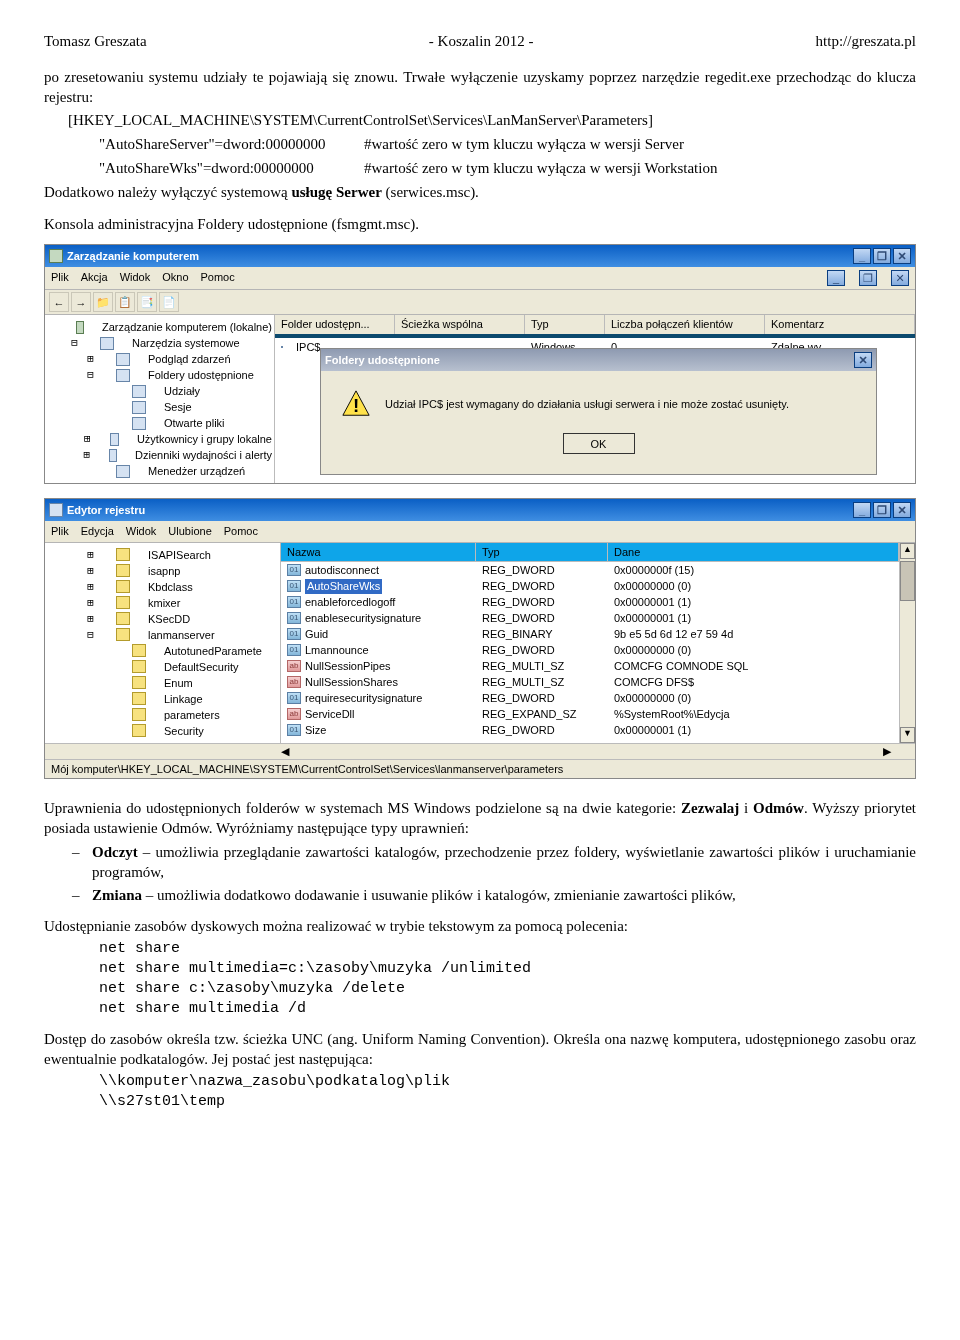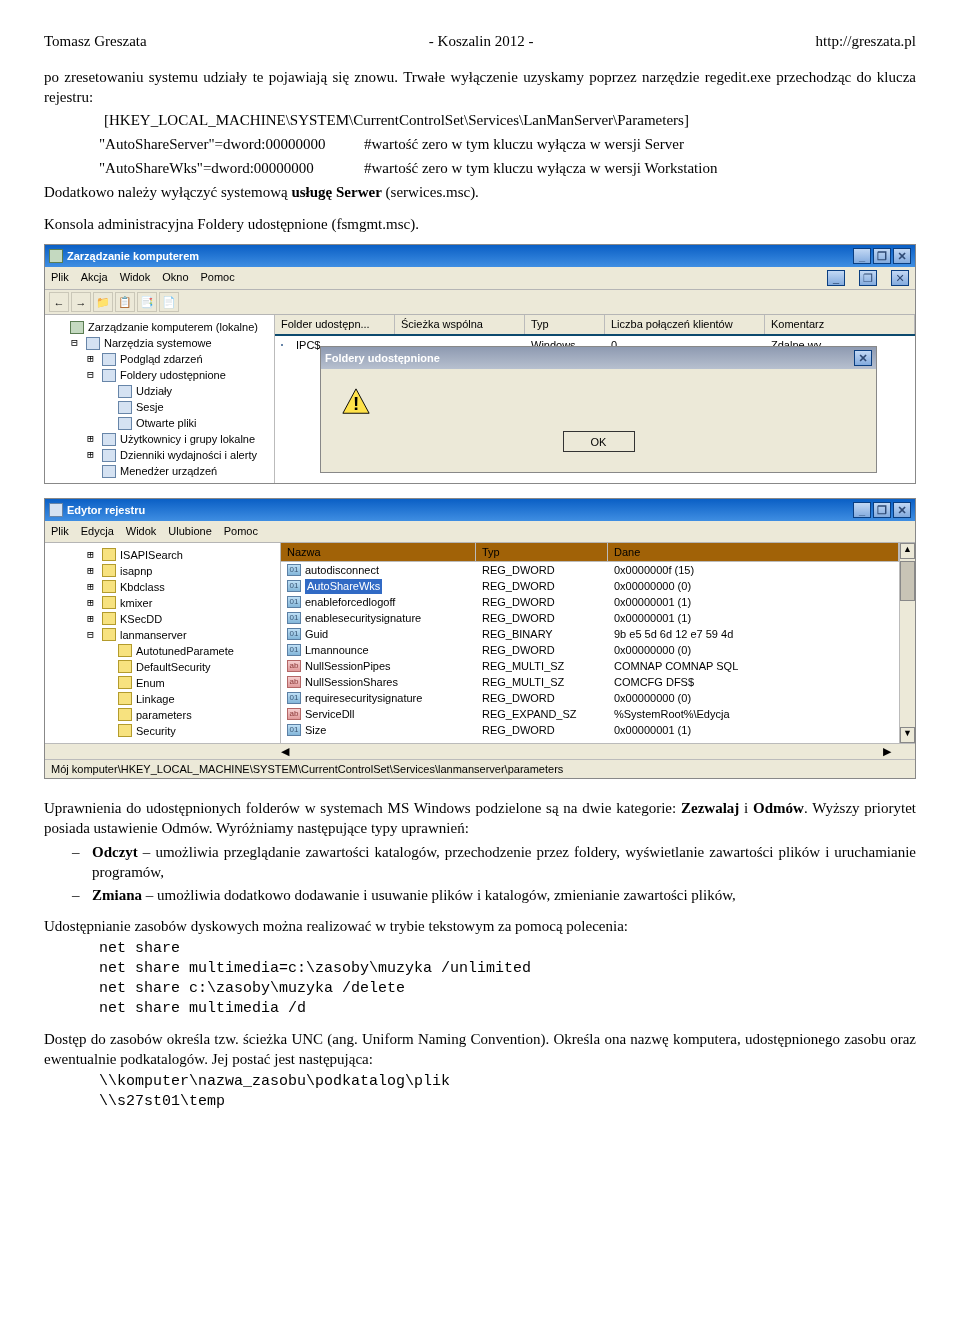--- a/index.html
+++ b/index.html
@@ -16,44 +16,44 @@
 .mrow{display:inline-block;width:265px}
 .win{border:1px solid #888;font-family:Tahoma,sans-serif;font-size:11px;margin-top:10px;background:#ece9d8}
 .tb{background:linear-gradient(#0a5fc5,#3f8ee2);color:#fff;height:22px;display:flex;align-items:center;padding:0 4px;font-weight:bold;font-size:11px}
 .tb .gap{flex:1}
 .tb-btn{width:18px;height:16px;border:1px solid #0a3e80;background:linear-gradient(#c2d8f4,#83abde);margin-left:2px;display:flex;align-items:center;justify-content:center;color:#2f4a74;font-size:11px;font-family:Arial}
 .mbar{background:#ece9d8;padding:3px 6px;color:#000;display:flex;gap:12px;border-bottom:1px solid #b5b5b5}
 .tbar{background:#ece9d8;padding:2px 4px;display:flex;gap:2px;border-bottom:1px solid #b5b5b5}
 .tbtn{width:20px;height:20px;border:1px solid #cac7b8;display:flex;align-items:center;justify-content:center;font-size:11px}
 .body{display:flex;background:#fff}
 .tree{width:230px;border-right:1px solid #bbb;padding:4px 2px;white-space:nowrap;overflow:hidden}
-.node{display:flex;align-items:center;gap:4px;height:16px;padding-left:4px}
+.node{display:flex;align-items:center;gap:18px;height:16px;padding-left:4px}
 .ind1{padding-left:20px}.ind2{padding-left:36px}.ind3{padding-left:52px}
 .ex{width:15px;text-align:center;font-family:monospace}
 .ico{width:14px;height:13px;display:inline-block;background:#f7e27f;border:1px solid #b39b2c}
 .ico-g{background:#c4d9c0;border:1px solid #5a7d52}
 .ico-b{background:#d5e2f2;border:1px solid #6785a8}
 .ico-f{background:#f7e27f;border:1px solid #b39b2c}
 .list-pane{flex:1}
-.lst-hdr{display:flex;background:#3b82f6;border-bottom:2px solid #0c4a6e}
+.lst-hdr{display:flex;background:#3b82f6;border-bottom:4px solid #0c4a6e}
 .lst-hdr div{padding:2px 6px;border-right:1px solid #bbb;font-size:11px;background:#ece9d8}
 .lst-row{display:flex;padding:2px 0}
 .lst-row div{padding:0 6px;font-size:11px}
 .sel{background:#316ac5;color:#fff}
 .dlg{position:relative;width:557px;background:#ece9d8;border:1px solid #888;margin-left:55px;margin-top:-30px}
 .dlg .tb{background:linear-gradient(#8e9ab1,#b7c0cf);height:22px}
 .dlg-body{padding:18px 20px 12px}
 .dlg-body .row1{display:flex;align-items:center;gap:14px}
 .warn{width:30px;height:30px}
 .dlg-btn{margin:14px auto 8px;width:72px;height:21px;border:1px solid #333;background:#ece9d8;display:flex;align-items:center;justify-content:center}
 .reg{margin-top:14px}
 .reg .body{background:#fff}
 .reg .tree{width:236px}
 .reg-list{flex:1}
-.reg-hdr{display:flex;background:#a16207;border-bottom:1px solid #bbb}
+.reg-hdr{display:flex;background:#0ea5e9;border-bottom:1px solid #bbb}
 .reg-hdr div{padding:2px 6px;border-right:1px solid #bbb;font-size:11px}
 .reg-row{display:flex;height:16px;align-items:center}
 .reg-row div{padding:0 6px;font-size:11px;white-space:nowrap;overflow:hidden}
 .rc1{width:195px;display:flex;align-items:center;gap:4px}
 .rc2{width:132px}
 .rc3{flex:1}
 .ic-bin{width:14px;height:12px;display:inline-block;background:linear-gradient(#bfe0f6,#83b6d9);border:1px solid #5a7fa4;font-size:8px;text-align:center;color:#3a5776;line-height:10px}
 .ic-str{width:14px;height:12px;display:inline-block;background:linear-gradient(#f5cfcf,#e09a9a);border:1px solid #b36666;font-size:8px;text-align:center;color:#8c3a3a;line-height:10px}
 .scr-r{width:16px;background:#ece9d8;border-left:1px solid #bbb;display:flex;flex-direction:column}
 .scr-r .ar{height:16px;border:1px solid #888;text-align:center;font-size:9px;background:#ece9d8}
@@ -64,21 +64,21 @@
 </head>
 <body>
 
 <div class="hdr">
   <span>Tomasz Greszata</span>
   <span>- Koszalin 2012 -</span>
   <span>http://greszata.pl</span>
 </div>
 
 <div class="just para">po zresetowaniu systemu udziały te pojawiają się znowu. Trwałe wyłączenie uzyskamy poprzez narzędzie regedit.exe przechodząc do klucza rejestru:</div>
-<div class="para" style="margin-left:60px">[HKEY_LOCAL_MACHINE\SYSTEM\CurrentControlSet\Services\LanManServer\Parameters]</div>
+<div class="para" style="margin-left:24px">[HKEY_LOCAL_MACHINE\SYSTEM\CurrentControlSet\Services\LanManServer\Parameters]</div>
 <div class="para" style="margin-left:55px"><span class="mrow">"AutoShareServer"=dword:00000000</span><span>#wartość zero w tym kluczu wyłącza w wersji Server</span></div>
 <div class="para" style="margin-left:55px"><span class="mrow">"AutoShareWks"=dword:00000000</span><span>#wartość zero w tym kluczu wyłącza w wersji Workstation</span></div>
 <div class="para just"><span>Dodatkowo należy wyłączyć systemową </span><b>usługę Serwer</b><span> (serwices.msc).</span></div>
 
 <div class="para" style="margin-top:12px">Konsola administracyjna Foldery udostępnione (fsmgmt.msc).</div>
 
 <div class="win">
   <div class="tb">
     <span class="ico-g" style="width:14px;height:14px;margin-right:4px"></span>
     <span>Zarządzanie komputerem</span>
@@ -182,20 +182,21 @@
           <span>Foldery udostępnione</span>
           <span class="gap"></span>
           <span class="tb-btn">✕</span>
         </div>
         <div class="dlg-body">
           <div class="row1">
             <svg class="warn" viewBox="0 0 32 32">
                 <polygon points="16,2 30,28 2,28" fill="#ffe24a" stroke="#000" stroke-width="1"></polygon>
                 <text x="16" y="24" text-anchor="middle" font-size="20" font-weight="bold">!</text>
               </svg>
+            <span>Udział IPC$ jest wymagany do działania usługi serwera i nie może zostać usunięty.</span>
           </div>
           <div class="dlg-btn">OK</div>
         </div>
       </div>
     </div>
   </div>
 </div>
 
 <div class="win reg">
   <div class="tb">
@@ -312,21 +313,21 @@
             <div class="rc3">9b e5 5d 6d 12 e7 59 4d</div>
           </div>
           <div class="reg-row">
             <div class="rc1"><span class="ic-bin">01</span>Lmannounce</div>
             <div class="rc2">REG_DWORD</div>
             <div class="rc3">0x00000000 (0)</div>
           </div>
           <div class="reg-row">
             <div class="rc1"><span class="ic-str">ab</span>NullSessionPipes</div>
             <div class="rc2">REG_MULTI_SZ</div>
-            <div class="rc3">COMNAP COMNAP SQL</div>
+            <div class="rc3">COMCFG COMNODE SQL</div>
           </div>
           <div class="reg-row">
             <div class="rc1"><span class="ic-str">ab</span>NullSessionShares</div>
             <div class="rc2">REG_MULTI_SZ</div>
             <div class="rc3">COMCFG DFS$</div>
           </div>
           <div class="reg-row">
             <div class="rc1"><span class="ic-bin">01</span>requiresecuritysignature</div>
             <div class="rc2">REG_DWORD</div>
             <div class="rc3">0x00000000 (0)</div>

